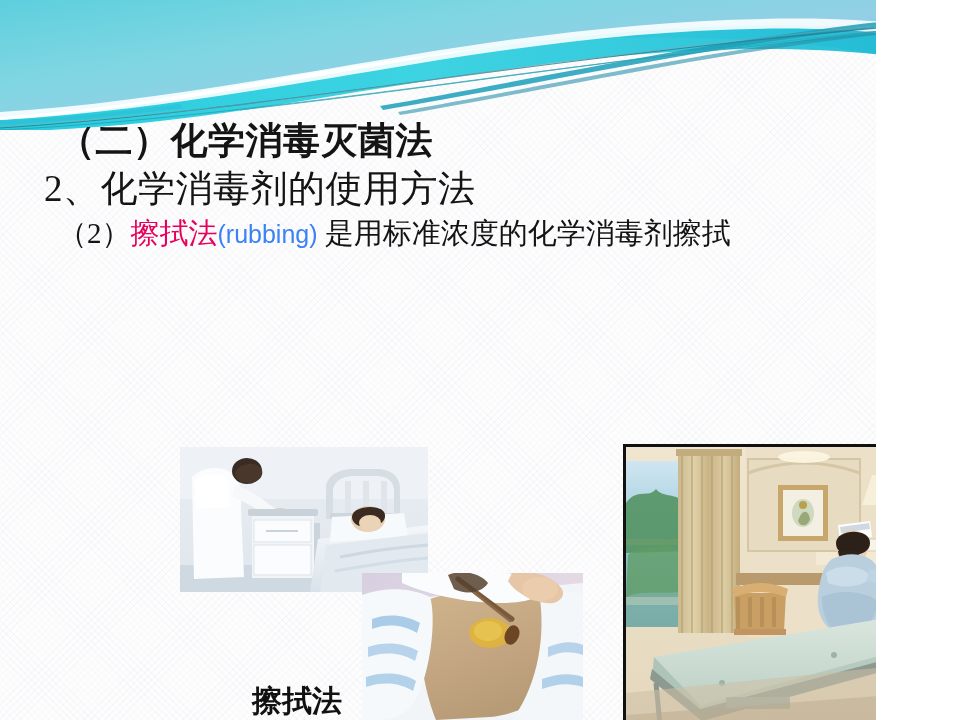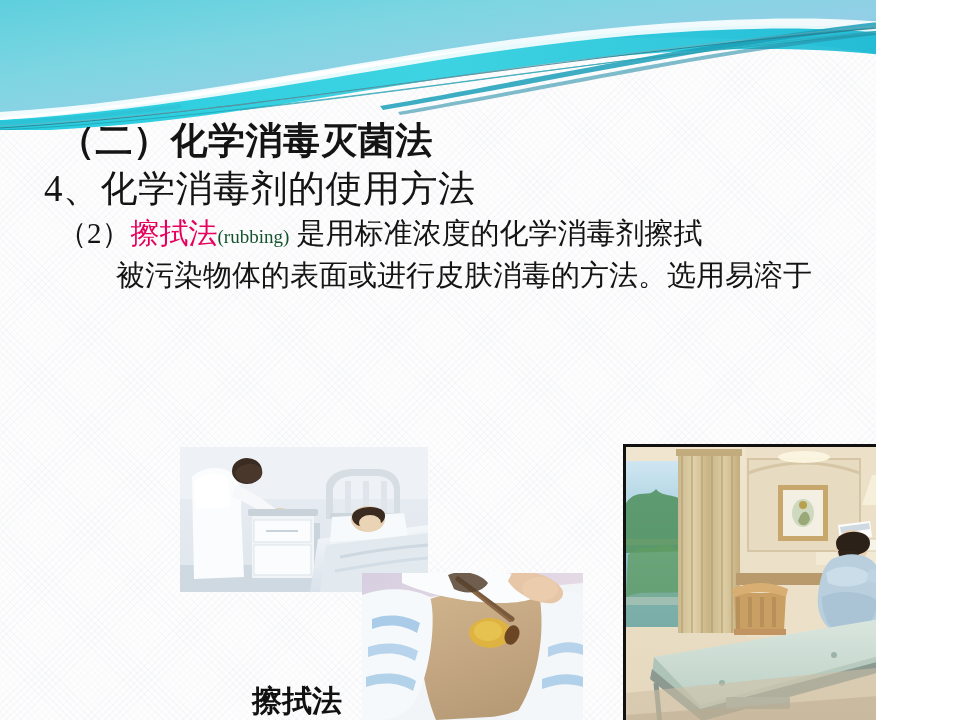--- a/index.html
+++ b/index.html
@@ -85,23 +85,23 @@
     font-size: 29px;
     line-height: 38px;
     color: #141414;
     text-align: justify;
   }
   .body-line { display: block; white-space: nowrap; }
   .body-para { display: block; text-indent: 0; }
 
   .accent { color: #e6005c; }
   .latin-mono {
-    font-family: Liberation Serif, serif;
-    font-size: 19px;
-    color: #14532d;
+    font-family: Liberation Sans, sans-serif;
+    font-size: 25px;
+    color: #3b82f6;
   }
   .paren-cn { font-family: "Liberation Serif", "DejaVu Serif", serif; }
 
   .indent-1 { padding-left: 58px; }
 
   
   .photo {
     position: absolute;
     overflow: hidden;
     z-index: 4;
@@ -202,27 +202,26 @@
       <path d="M240,110 C380,94 520,74 660,56 C790,40 880,30 960,24" fill="none" stroke="#31a8b8" stroke-width="1" opacity="0.8"></path>
 
       <path d="M0,121 C60,118 120,112 180,104 L182,108 C120,116 60,122 0,125 Z" fill="#2fbccf" opacity="0.55"></path>
     </svg>
   </div>
 
   <div id="text-area">
 
     <div class="title-main">（二）化学消毒灭菌法</div>
 
-    <div class="title-sub">4、化学消毒剂的使用方法</div>
+    <div class="title-sub">2、化学消毒剂的使用方法</div>
 
     <div class="body-block">
 
       <span class="body-para">
         <span class="body-line"><span class="paren-cn">（2）</span><span class="accent">擦拭法</span><span class="latin-mono">(rubbing)</span>&nbsp;<span>是用标准浓度的化学消毒剂擦拭</span></span>
-        <span class="body-line indent-1">被污染物体的表面或进行皮肤消毒的方法。选用易溶于</span>
       </span>
 
 
     </div>
   </div>
 
   <div class="photo" id="photo-bedside">
     <svg viewBox="0 0 248 145" preserveAspectRatio="none" class="illus">
       <defs>
         <linearGradient id="wallA" x1="0" y1="0" x2="0" y2="1">

